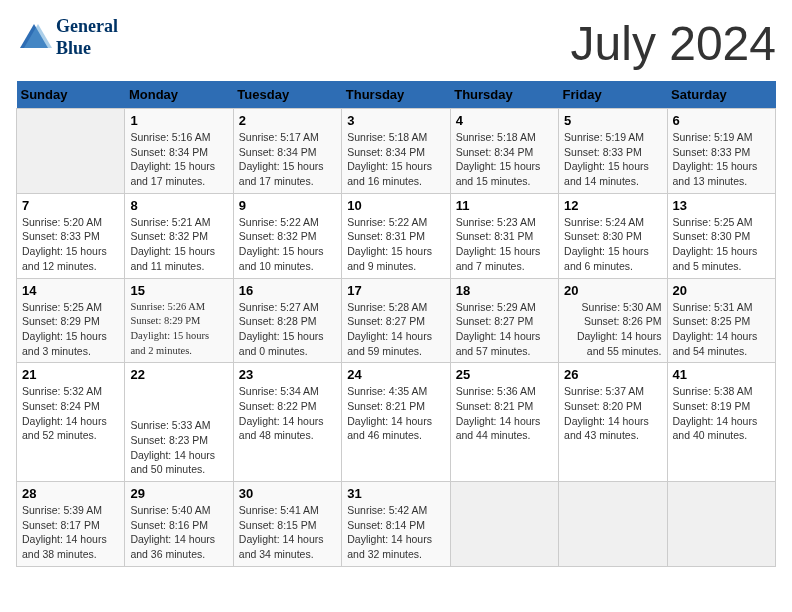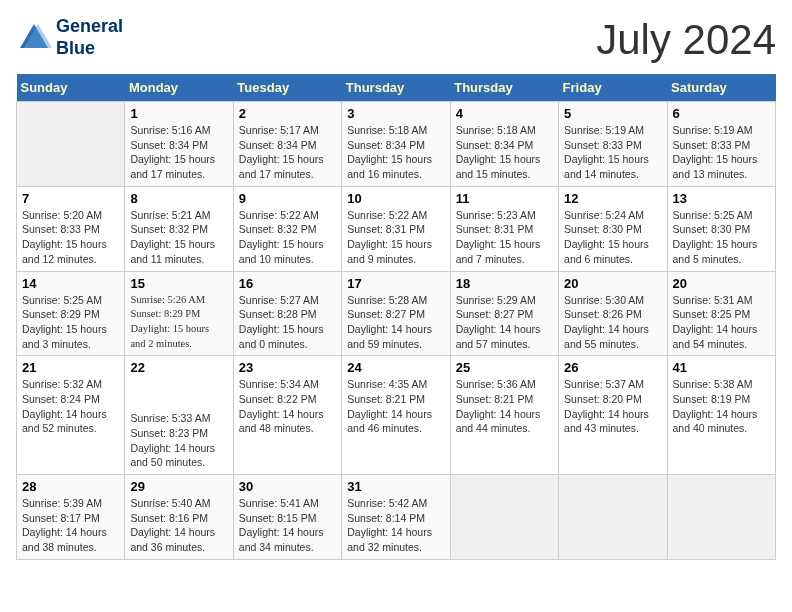--- a/index.html
+++ b/index.html
@@ -12,52 +12,53 @@
     }
     .header {
       display: flex;
       justify-content: space-between;
       align-items: flex-start;
       margin-bottom: 10px;
     }
     .logo {
       display: flex;
       align-items: center;
+      font-family: Liberation Serif, serif;
     }
     .logo-text {
       font-size: 18px;
       font-weight: bold;
       color: #003366;
       line-height: 1.2;
     }
     .logo-icon {
       width: 36px;
       height: 36px;
       margin-right: 4px;
     }
     .title-area {
       text-align: right;
     }
     .month-title {
-      font-size: 42px;
+      font-size: 48px;
       color: #333;
       font-weight: normal;
     }
     .location {
       font-size: 15px;
       color: #555;
     }
     table {
       width: 100%;
       border-collapse: collapse;
       font-size: 11px;
     }
     thead tr th {
       background-color: #2e6db4;
-      color: #fef9c3;
+      color: #000000;
       padding: 6px 4px;
       text-align: left;
       font-weight: bold;
       font-size: 13px;
     }
     tbody tr td {
       border: 1px solid #ccc;
       vertical-align: top;
       padding: 4px 5px;
       width: 108px;
@@ -243,21 +244,21 @@
         </td>
         <td>
           <span class="day-num">18</span>
           <div class="day-info" style="white-space: pre-line;">Sunrise: 5:29 AM
 Sunset: 8:27 PM
 Daylight: 14 hours
 and 57 minutes.</div>
         </td>
         <td>
           <span class="day-num">20</span>
-          <div class="day-info" style="white-space: pre-line;">Sunrise: 5:30 AM
+          <div class="day-info" style="white-space: pre-line; text-align: right;">Sunrise: 5:30 AM
 Sunset: 8:26 PM
 Daylight: 14 hours
 and 55 minutes.</div>
         </td>
         <td>
           <span class="day-num">20</span>
           <div class="day-info" style="white-space: pre-line;">Sunrise: 5:31 AM
 Sunset: 8:25 PM
 Daylight: 14 hours
 and 54 minutes.</div>

